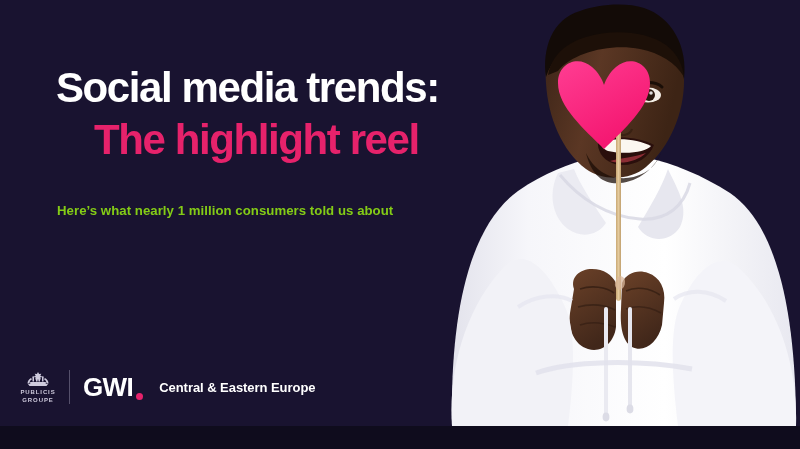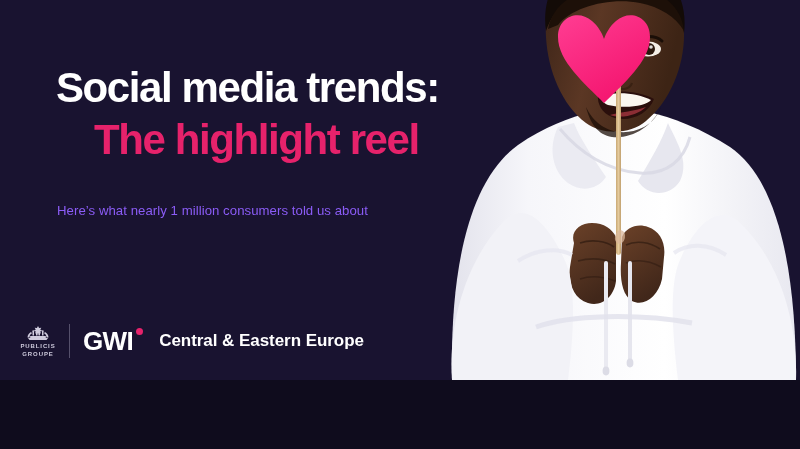--- a/index.html
+++ b/index.html
@@ -3,21 +3,21 @@
 <meta charset="utf-8">
 <style>
   html, body {
     margin: 0;
     padding: 0;
     background: #0f0c1d;
   }
   #slide {
     position: relative;
     width: 800px;
-    height: 380px;
+    height: 426px;
     background: #191330;
     overflow: hidden;
     font-family: "Liberation Sans", sans-serif;
     -webkit-font-smoothing: antialiased;
   }
 
   
   .headline {
     position: absolute;
     left: 56px;
@@ -33,23 +33,23 @@
     white-space: nowrap;
   }
   .headline-line-1 { color: #ffffff; }
   .headline-line-2 { color: #e6226b; margin-left: 38px; }
 
   .subtitle {
     position: absolute;
     left: 57px;
     top: 201px;
     width: 400px;
-    color: #8b5cf6;
+    color: #84cc16;
     font-size: 13.2px;
-    font-weight: 400;
+    font-weight: 700;
     line-height: 19px;
     letter-spacing: 0.05px;
     z-index: 5;
   }
   .subtitle .sub-line { display: block; white-space: nowrap; }
 
   
   .footer-lockup {
     position: absolute;
     left: 16px;
@@ -75,39 +75,39 @@
     color: #cfcbdd;
   }
   .lockup-divider {
     width: 1px;
     height: 34px;
     background: #55506b;
     margin: 0 13px 0 9px;
   }
   .gwi-logo {
     display: flex;
-    align-items: flex-start;
+    align-items: flex-end;
     color: #ffffff;
     font-size: 26px;
     font-weight: 700;
     letter-spacing: -0.6px;
     line-height: 26px;
   }
   .gwi-dot {
     width: 7px;
     height: 7px;
     border-radius: 50%;
     background: #e6226b;
     margin-left: 3px;
     display: inline-block;
   }
   .region-label {
     margin-left: 16px;
     color: #ffffff;
-    font-size: 17px;
+    font-size: 13px;
     font-weight: 700;
     letter-spacing: -0.05px;
     white-space: nowrap;
     text-align: right;
   }
 
   
   .photo {
     position: absolute;
     right: 0;

